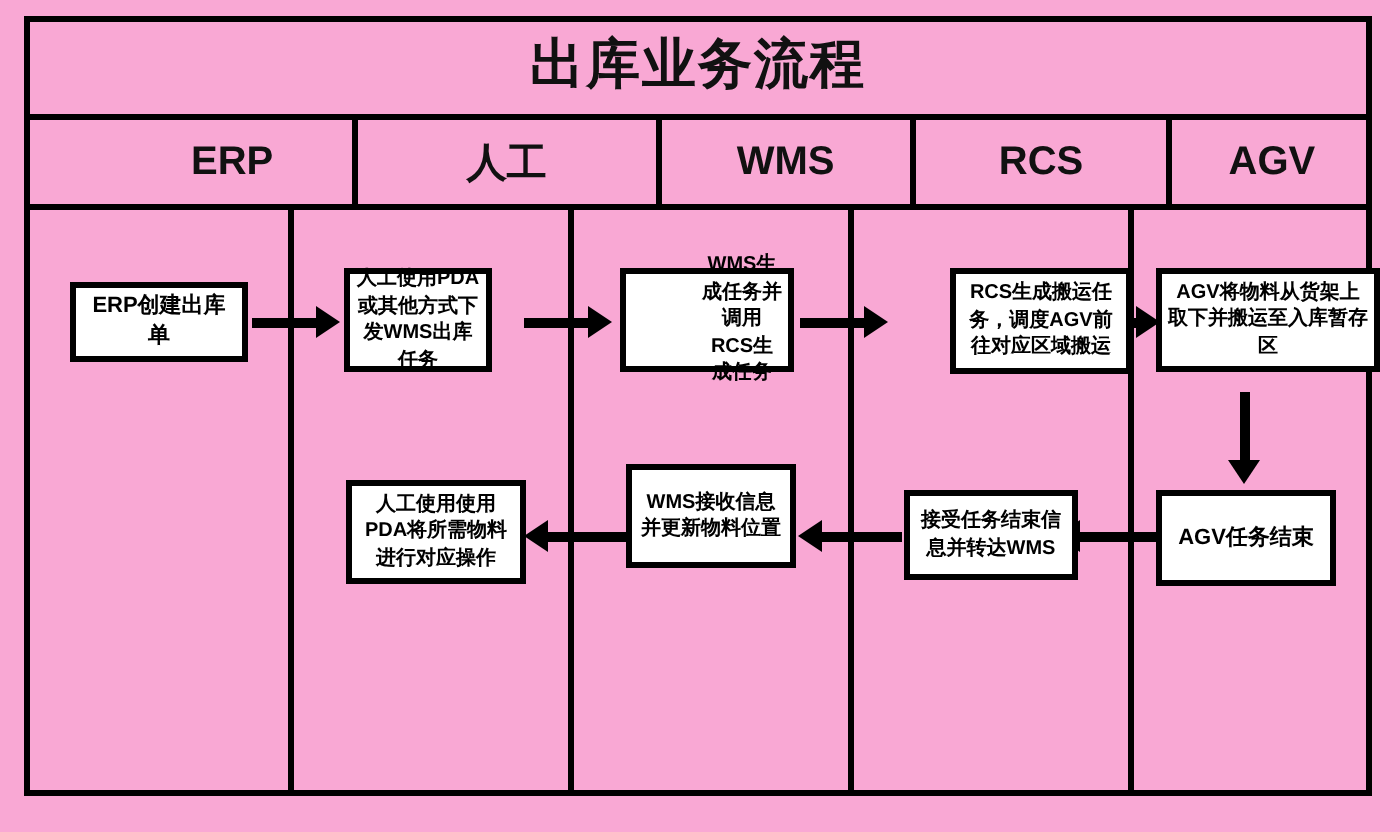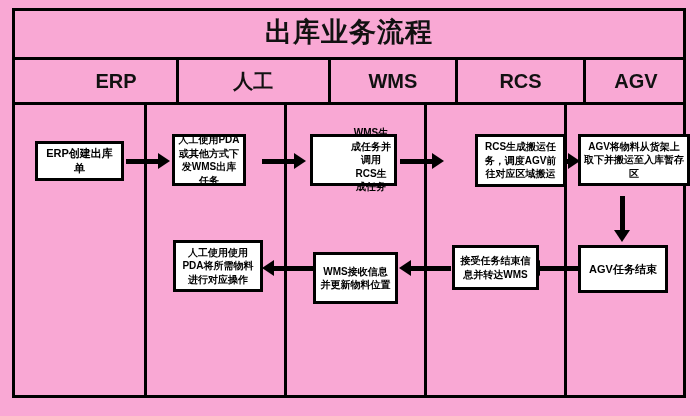--- a/index.html
+++ b/index.html
@@ -215,21 +215,21 @@
       <span class="head"></span>
   </div>
 
   <div class="pbox" style="left:452px; top:245px; width:87px;  height:45px;">接受任务结束信息并转达WMS</div>
 
   <div class="arrow-h left" style="left:399px; top:264px; width:52px;">
     <span class="shaft"></span>
       <span class="head"></span>
   </div>
 
-  <div class="pbox" style="left:313px; top:252px; width:85px;  height:52px;">WMS接收信息并更新物料位置</div>
+  <div class="pbox" style="left:313px; top:232px; width:85px;  height:52px;">WMS接收信息并更新物料位置</div>
 
   <div class="arrow-h left" style="left:262px; top:264px; width:52px;">
     <span class="shaft"></span>
       <span class="head"></span>
   </div>
 
   <div class="pbox" style="left:173px; top:240px; width:90px;  height:52px;">人工使用使用PDA将所需物料进行对应操作</div>
 
 </div>
 

